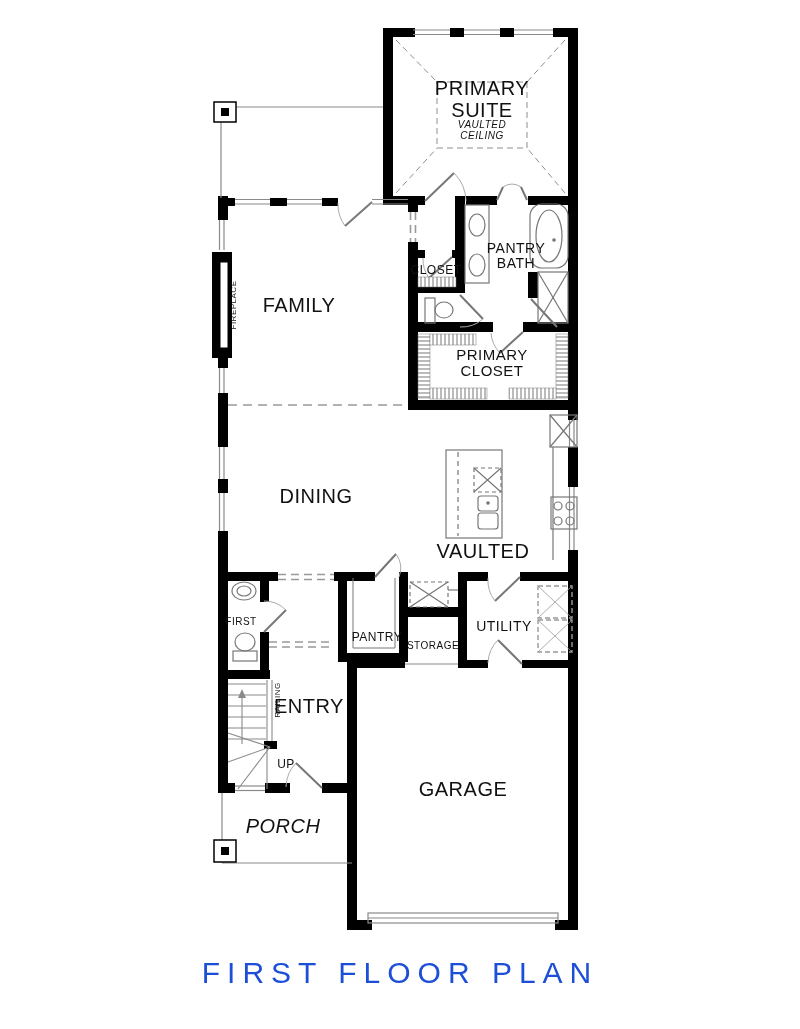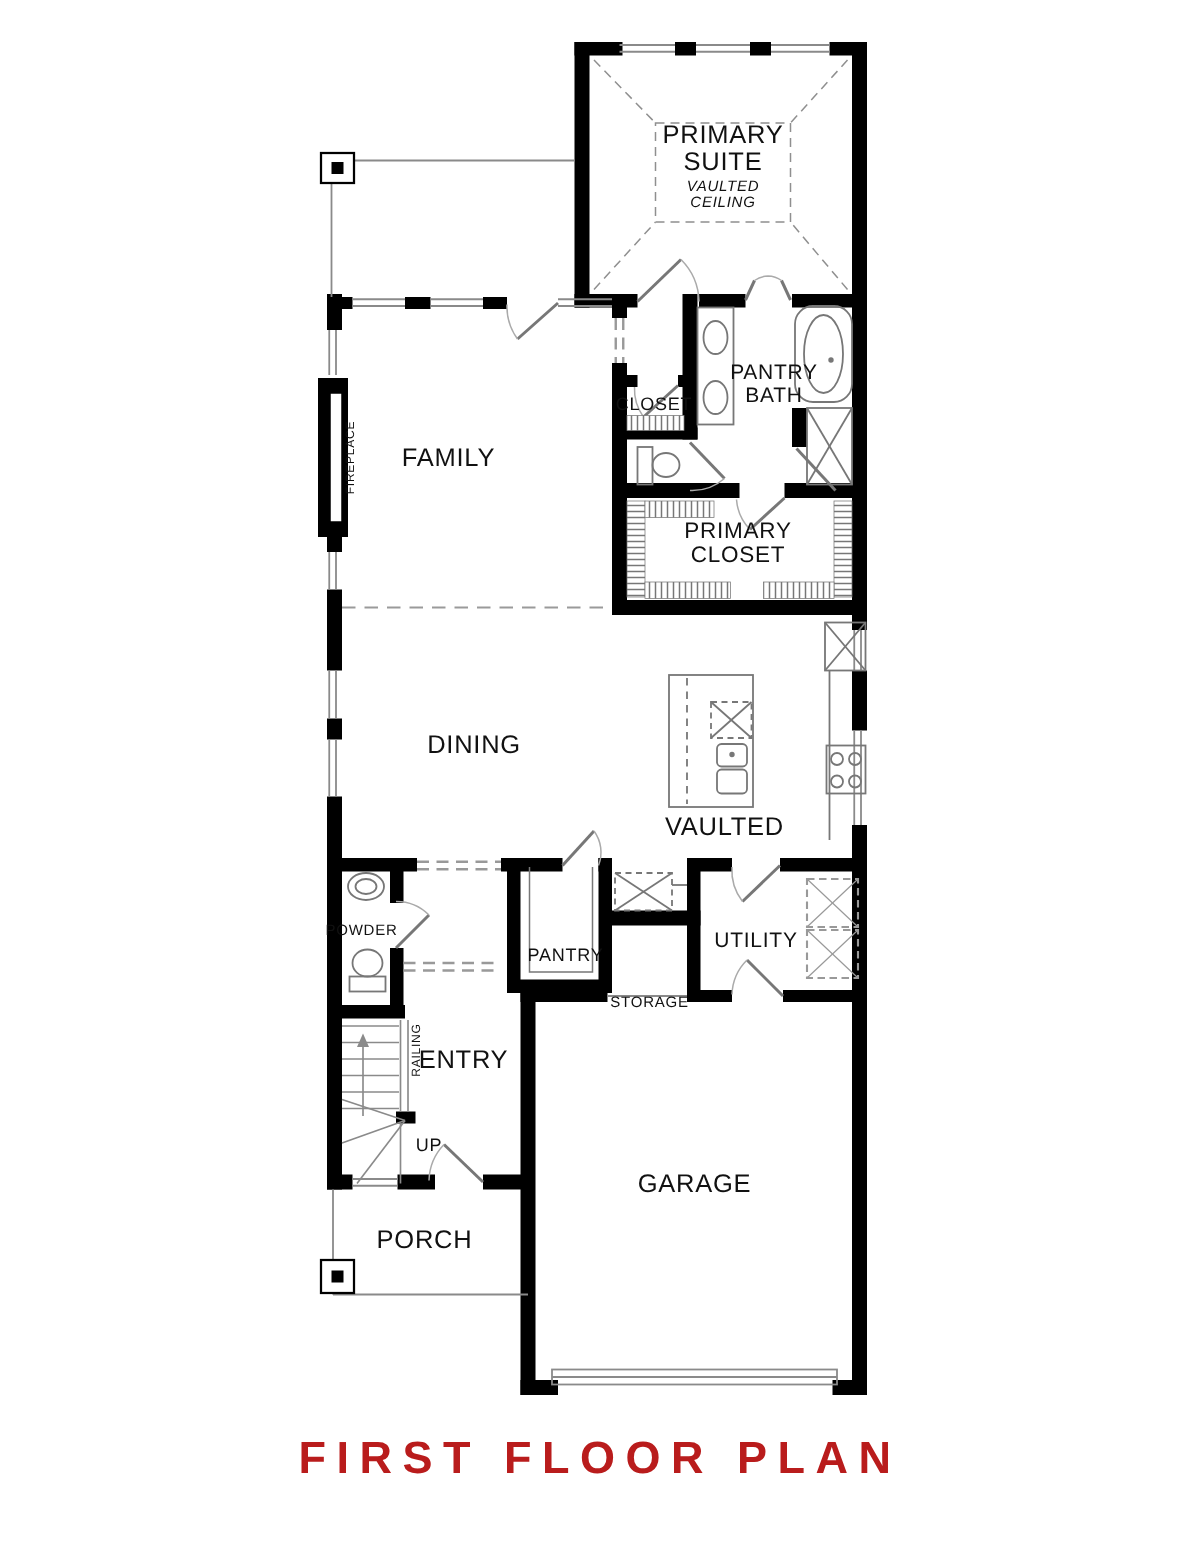--- a/index.html
+++ b/index.html
@@ -1,26 +1,26 @@
 <!DOCTYPE html>
 <html><head>
 <meta charset="utf-8">
 <style>
   html,body{margin:0;padding:0;background:#fff;}
   .canvas{position:relative;width:800px;height:1029px;background:#fff;overflow:hidden;
           font-family:"Liberation Sans",sans-serif;}
   svg{position:absolute;left:0;top:0;}
   .lbl{position:absolute;transform:translate(-50%,-50%);color:#111;text-align:center;
        line-height:1.08;letter-spacing:0.5px;white-space:normal;}
-  .fs16{font-size:17px;} .fs15{font-size:15px;} .fs14{font-size:14px;}
+  .fs16{font-size:20px;} .fs15{font-size:15px;} .fs14{font-size:14px;}
   .fs11{font-size:12px;margin-top:25px;} .fs10{font-size:10px;} .fs9{font-size:12px;} .fs8{font-size:8px;}
   .ital{font-style:italic;}
   .vert{transform:translate(-50%,-50%) rotate(-90deg);white-space:nowrap;}
   .title{position:absolute;left:400px;top:973px;transform:translate(-50%,-50%);
-         font-size:30px;letter-spacing:7px;color:#b91c1c;font-weight:700;white-space:nowrap;}
+         font-size:30px;letter-spacing:7px;color:#1d4ed8;font-weight:400;white-space:nowrap;}
 </style>
 </head>
 <body>
 
 <div class="canvas">
 <svg width="800" height="1029" viewBox="0 0 800 1029">
   <defs>
     <pattern id="hatchV" width="4" height="4" patternUnits="userSpaceOnUse">
       <rect width="4" height="4" fill="#fff"></rect>
           <line x1="1" y1="0" x2="1" y2="4" stroke="#777" stroke-width="1"></line>
@@ -288,26 +288,26 @@
 </svg>
 
   <div class="lbl fs16" style="left:482px;top:100px;width:112px;">PRIMARY SUITE</div>
   <div class="lbl fs10 ital" style="left:482px;top:131px;width:62px;">VAULTED CEILING</div>
   <div class="lbl fs16" style="left:299px;top:306px;width:120px;">FAMILY</div>
   <div class="lbl fs14" style="left:516px;top:256px;width:80px;">PANTRY BATH</div>
   <div class="lbl fs9" style="left:436px;top:270px;width:60px;">CLOSET</div>
   <div class="lbl fs15" style="left:492px;top:363px;width:98px;">PRIMARY CLOSET</div>
   <div class="lbl fs16" style="left:316px;top:497px;width:120px;">DINING</div>
   <div class="lbl fs16" style="left:483px;top:552px;width:120px;">VAULTED</div>
-  <div class="lbl fs10" style="left:241px;top:622px;width:60px;">POWDER</div>
+  <div class="lbl fs10" style="left:241px;top:622px;width:60px;">FIRST</div>
   <div class="lbl fs11" style="left:377px;top:612px;width:60px;">PANTRY</div>
-  <div class="lbl fs10" style="left:433px;top:670px;width:70px;">STORAGE</div>
+  <div class="lbl fs10" style="left:433px;top:646px;width:70px;">STORAGE</div>
   <div class="lbl fs14" style="left:504px;top:627px;width:80px;">UTILITY</div>
   <div class="lbl fs16" style="left:309px;top:707px;width:90px;">ENTRY</div>
-  <div class="lbl fs16" style="left:283px;top:827px;width:90px;">PORCH</div>
+  <div class="lbl fs16" style="left:283px;top:827px;width:90px;font-style:italic;">PORCH</div>
   <div class="lbl fs16" style="left:463px;top:790px;width:110px;">GARAGE</div>
 
   <div class="lbl fs8 vert" style="left:234px;top:305px;">FIREPLACE</div>
   <div class="lbl fs8 vert" style="left:278px;top:700px;">RAILING</div>
   <div class="lbl fs9" style="left:286px;top:764px;width:30px;">UP</div>
 
   <div class="title">FIRST FLOOR PLAN</div>
 </div>
 
 </body></html>

